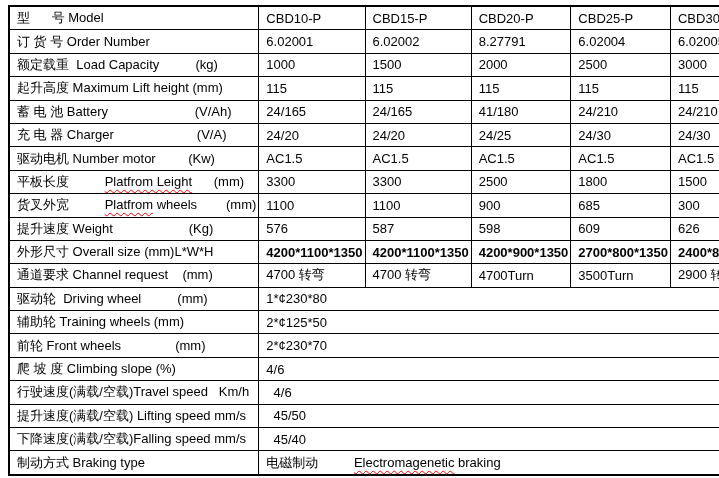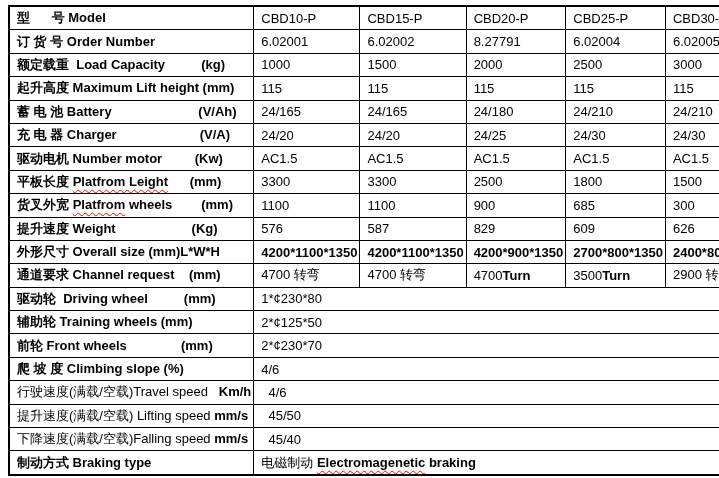--- a/index.html
+++ b/index.html
@@ -16,27 +16,28 @@
   table.spec td{
     border:1px solid #000;
     height:22.4px;
     padding:0 2px 0 7px;
     font-size:13px;
     vertical-align:middle;
     white-space:pre;
     overflow:hidden;
   }
   td.small{font-size:10.5px;font-weight:bold;letter-spacing:0;margin-top:36px;}
-  span.b{font-weight:bold;}
+  span.b{font-weight:normal;}
   span.sq{
     text-decoration-line:underline;
     text-decoration-style:wavy;
     text-decoration-color:#ff0000;
     text-decoration-thickness:1px;
     text-underline-offset:3px;
+    margin-left:32px;
   }
 </style>
 </head>
 <body>
 
 <table class="spec">
   <colgroup>
       <col style="width: 255px;">
       <col style="width: 90px;">
       <col style="width: 90px;">
@@ -74,21 +75,21 @@
         <td><span>115</span></td>
         <td><span>115</span></td>
         <td><span>115</span></td>
         <td><span>115</span></td>
         <td><span>115</span></td>
       </tr>
       <tr>
         <td><span class="b">蓄 电 池 Battery                        (V/Ah)</span></td>
         <td><span>24/165</span></td>
         <td><span>24/165</span></td>
-        <td><span>24/180</span></td>
+        <td><span>41/180</span></td>
         <td><span>24/210</span></td>
         <td><span>24/210</span></td>
       </tr>
       <tr>
         <td><span class="b">充 电 器 Charger                       (V/A)</span></td>
         <td><span>24/20</span></td>
         <td><span>24/20</span></td>
         <td><span>24/25</span></td>
         <td><span>24/30</span></td>
         <td><span>24/30</span></td>
@@ -114,21 +115,21 @@
         <td><span>1100</span></td>
         <td><span>1100</span></td>
         <td><span>900</span></td>
         <td><span>685</span></td>
         <td><span>300</span></td>
       </tr>
       <tr>
         <td><span class="b">提升速度 Weight                     (Kg)</span></td>
         <td><span>576</span></td>
         <td><span>587</span></td>
-        <td><span>829</span></td>
+        <td><span>598</span></td>
         <td><span>609</span></td>
         <td><span>626</span></td>
       </tr>
       <tr>
         <td><span class="b">外形尺寸 Overall size (mm)L*W*H</span></td>
         <td class="small"><span>4200*1100*1350</span></td>
         <td class="small"><span>4200*1100*1350</span></td>
         <td class="small"><span>4200*900*1350</span></td>
         <td class="small"><span>2700*800*1350</span></td>
         <td class="small"><span>2400*800*1350</span></td>

